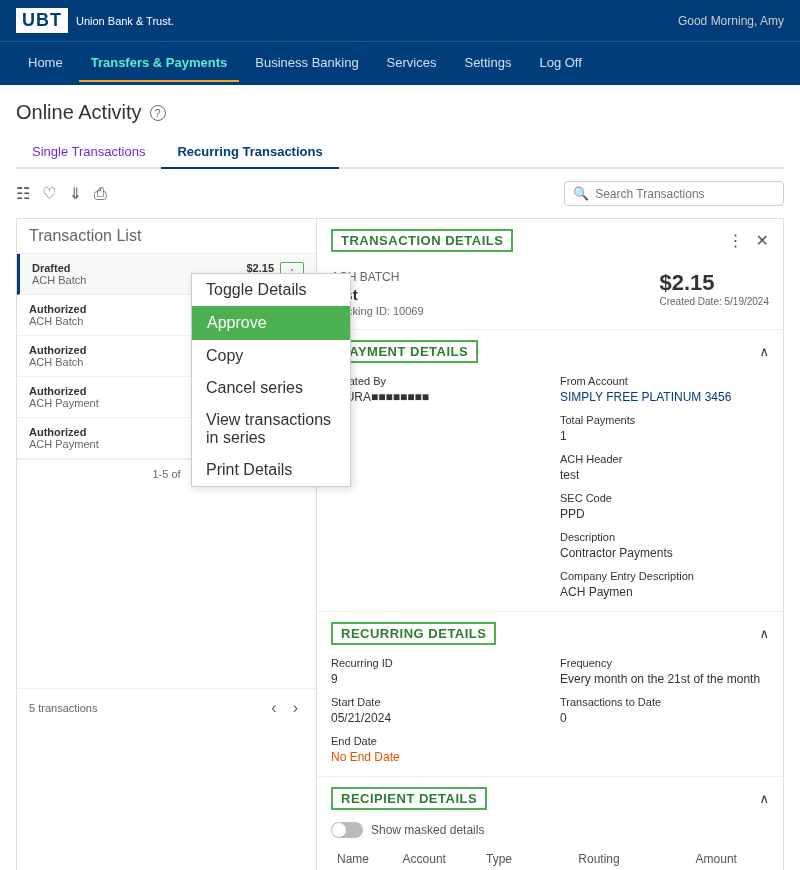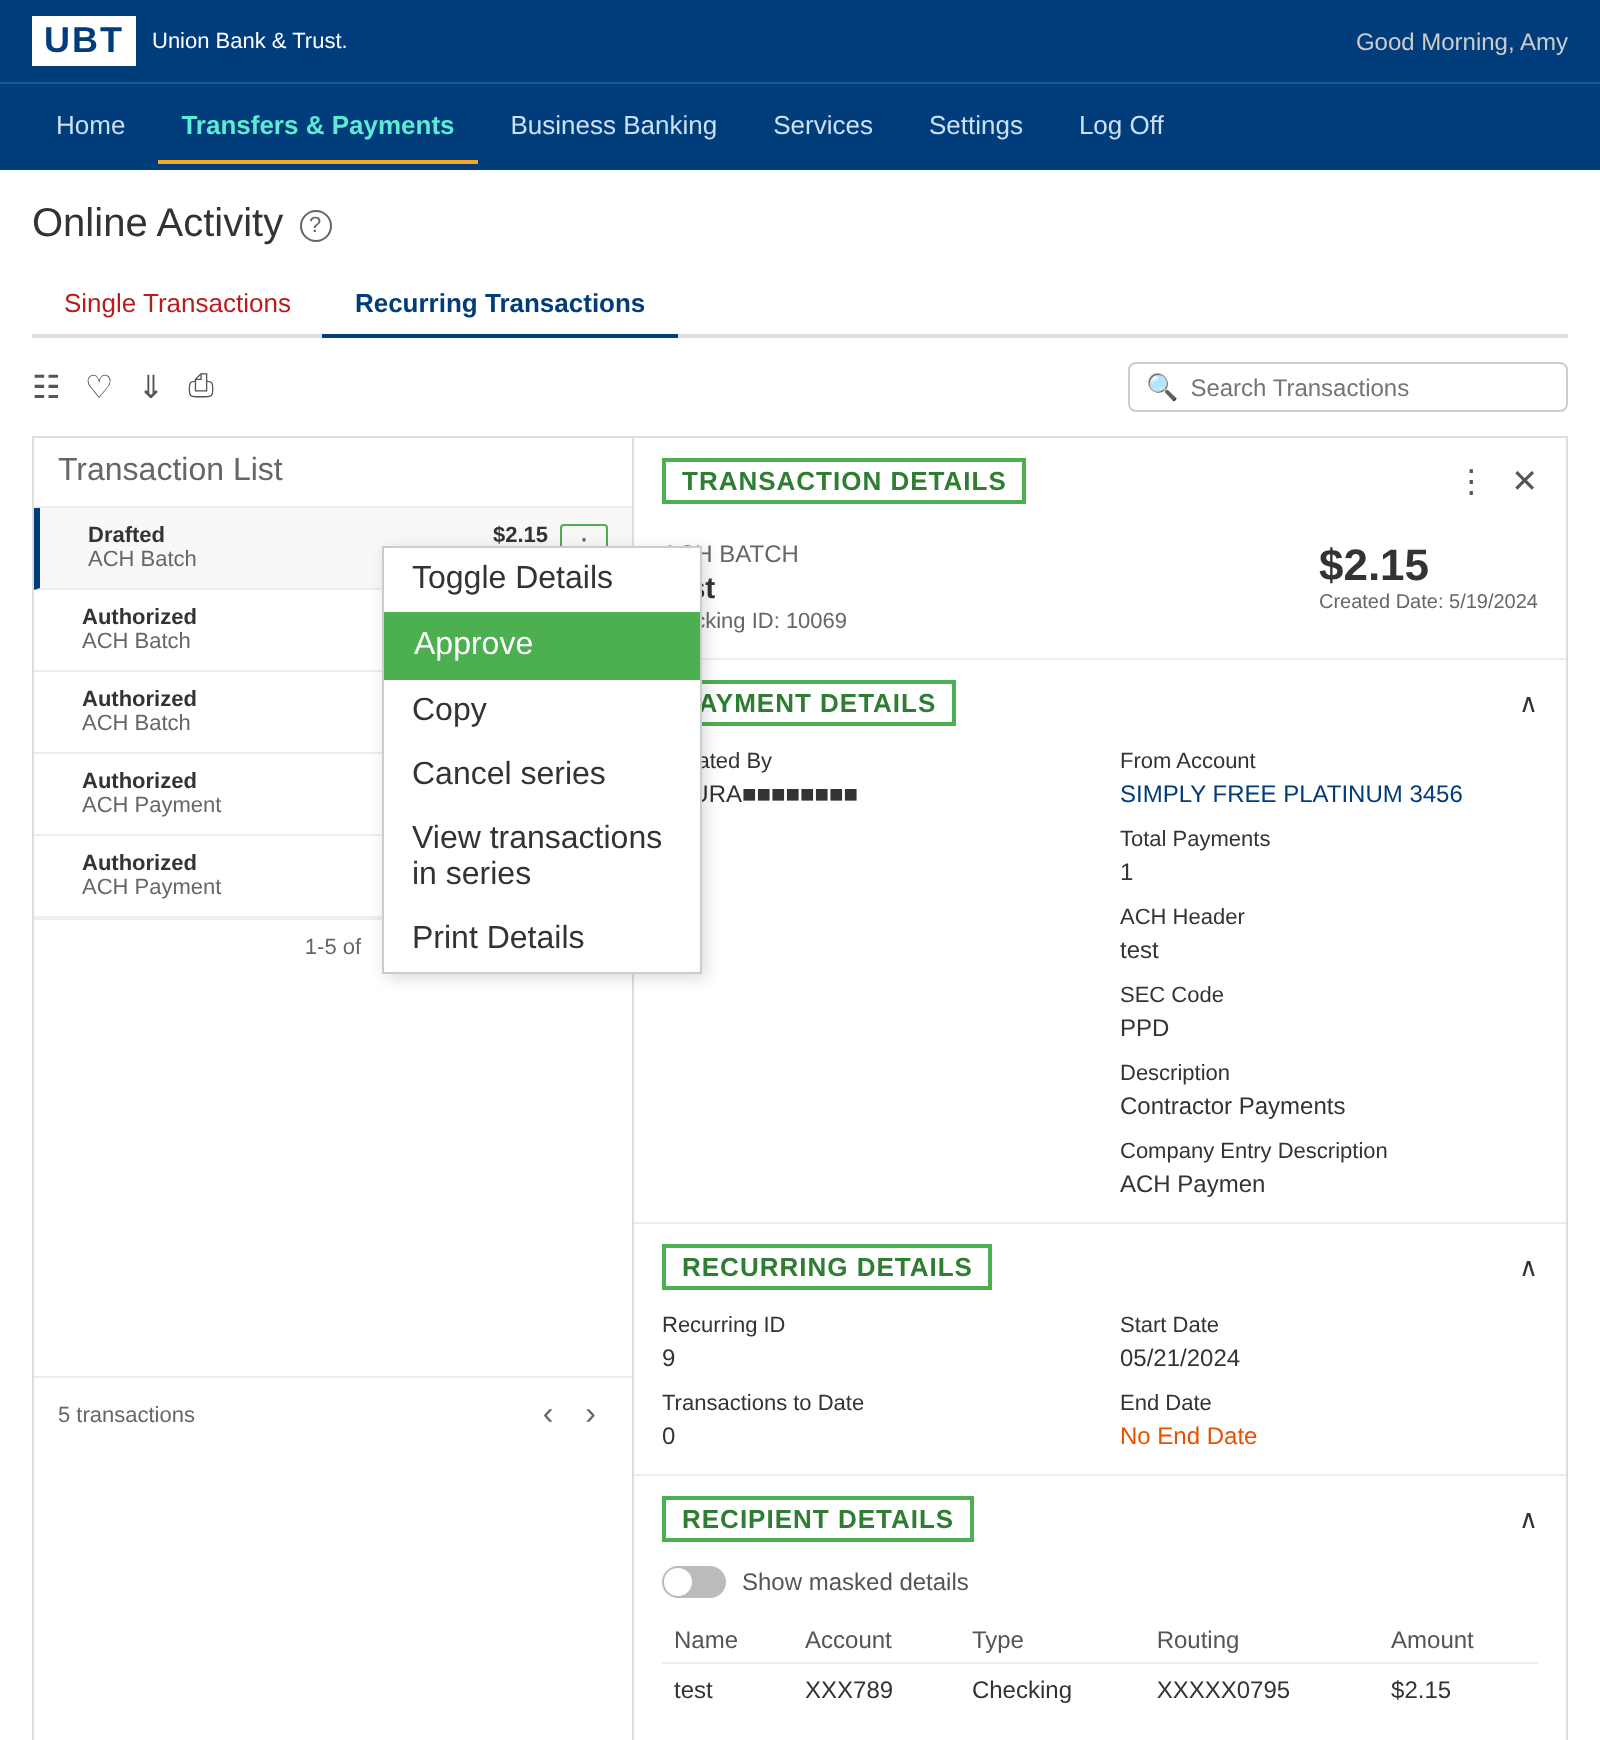--- a/index.html
+++ b/index.html
@@ -70,21 +70,21 @@
     
     .tab-bar {
       display: flex;
       border-bottom: 2px solid #e0e0e0;
       margin-bottom: 12px;
     }
     .tab {
       padding: 8px 16px;
       cursor: pointer;
       font-size: 13px;
-      color: #b91c1c;
+      color: #6d28d9;
       border-bottom: 2px solid transparent;
       margin-bottom: -2px;
     }
     .tab.active {
       color: #003d7a;
       border-bottom: 2px solid #003d7a;
       font-weight: bold;
     }
     
     
@@ -146,21 +146,21 @@
       align-items: center;
       justify-content: space-between;
     }
     .transaction-item.selected {
       background: #f0f4f8;
       border-left: 3px solid #003d7a;
     }
     .transaction-item.drafted {
       background: #f8f8f8;
     }
-    .tx-info { flex: 1; margin-left: 12px; }
+    .tx-info { flex: 1; }
     .tx-status {
       font-size: 11px;
       font-weight: bold;
       color: #333;
     }
     .tx-status.drafted { color: #333; }
     .tx-type { font-size: 11px; color: #666; }
     .tx-amount-date { text-align: right; font-size: 11px; }
     .tx-amount { font-weight: bold; color: #333; }
     .tx-date { color: #666; }
@@ -516,20 +516,24 @@
       <div class="detail-section">
         <div class="detail-section-header">
           <span class="section-title">RECURRING DETAILS</span>
           <span>∧</span>
         </div>
         <div class="detail-body">
           <div class="detail-grid">
             <div class="detail-field">
               <label>Recurring ID</label>
               <span class="value">9</span>
+            </div>
+            <div class="detail-field">
+              <label>Frequency</label>
+              <span class="value">Every month on the 21st of the month</span>
             </div>
             <div class="detail-field">
               <label>Start Date</label>
               <span class="value">05/21/2024</span>
             </div>
             <div class="detail-field">
               <label>Transactions to Date</label>
               <span class="value">0</span>
             </div>
             <div class="detail-field">

